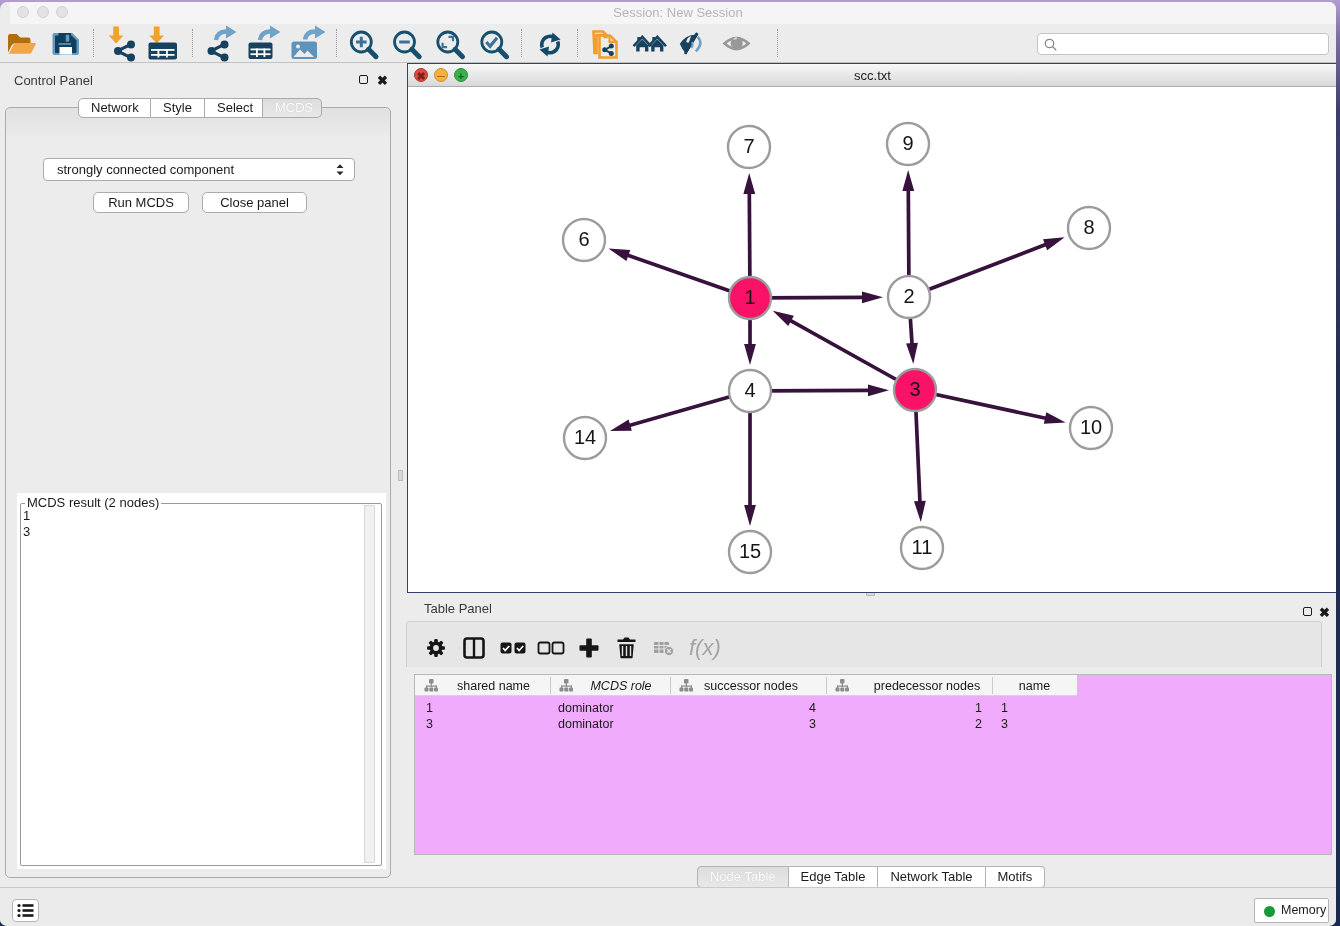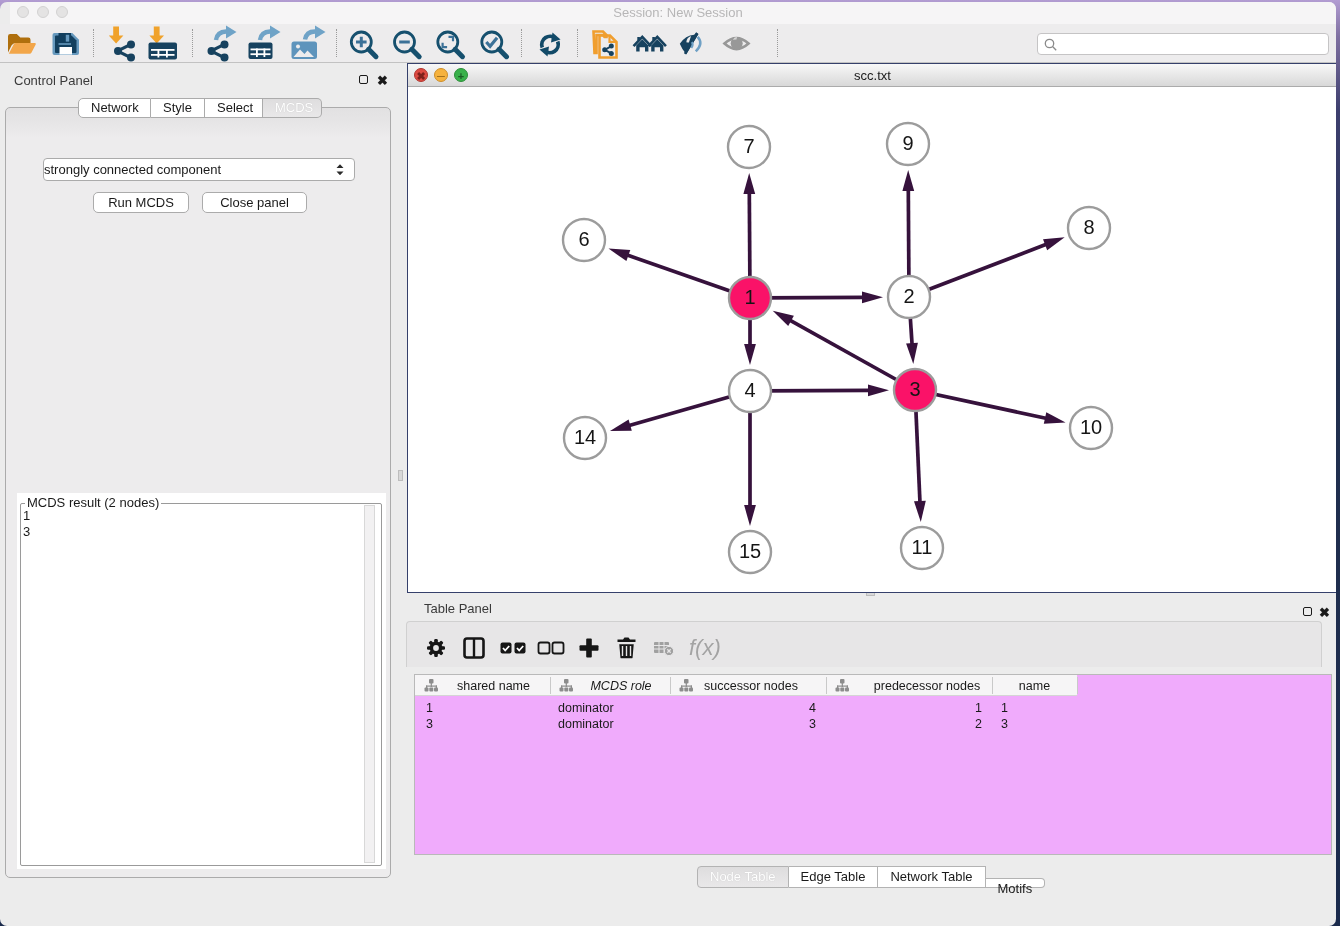--- a/index.html
+++ b/index.html
@@ -39,21 +39,21 @@
 .mtl { position:absolute; top:4px; width:14px; height:14px; border-radius:50%; font-size:11px; font-weight:bold; text-align:center; line-height:14px; }
 
 #tablepanel { position:absolute; left:392px; top:592px; width:944px; height:294px; }
 #tp-toolbar { position:absolute; left:14px; top:27px; width:916px; height:46px; background:#E7E6E7; border:1px solid #D0D0D0; border-radius:4px 4px 0 0; border-bottom:none; }
 #tbl { position:absolute; left:22px; top:80px; width:918px; height:181px; background:#f0abfc; border:1px solid #B9B9B9; }
 .th-sep { position:absolute; top:2px; height:17px; width:0; border-left:1px solid #C9C9C9; }
 .cell { position:absolute; font-size:12.5px; color:#1a1a1a; }
 .bottabs { position:absolute; display:flex; height:22px; }
 .btab { border:1px solid #B3B3B3; border-left:none; background:#fff; font-size:13px; color:#1a1a1a; line-height:20px; padding:0 12px; }
 .btab.first { border-left:1px solid #B3B3B3; border-radius:4px 0 0 4px; }
-.btab.last { border-radius:0 4px 4px 0;margin-top:12px; }
+.btab.last { border-radius:0 4px 4px 0; }
 .btab.sel { background:linear-gradient(180deg,#DEDDDE,#E9E8E9); color:#fff; text-shadow:0 0 1px #bbb; }
 
 #statusbar { position:absolute; left:0; top:885px; width:100%; height:38px; border-top:1px solid #C9C9C9; background:#ECEBEC; }
 svg text { font-family:"Liberation Sans", sans-serif; }
 </style>
 </head>
 <body>
 <div id="win">
 
   <div id="titlebar">
@@ -227,21 +227,21 @@
     <div class="phead" style="position:absolute;left:14px;top:9px;">Control Panel</div>
     <div class="float-ico" style="left:359px;top:11px;"></div>
     <div class="x-ico" style="left:377px;top:12px;">✖</div>
     <div id="ctp-body"></div>
     <div class="tabrow" style="left:78px;top:34px;">
       <div class="tabbtn first" style="width:73px;">Network</div>
       <div class="tabbtn" style="width:54px;">Style</div>
       <div class="tabbtn" style="width:58px;">Select</div>
       <div class="tabbtn last sel" style="width:59px;">MCDS</div>
     </div>
-    <div style="position:absolute;left:43px;top:94px;width:312px;height:23px;background:#fff;border:1px solid #ABABAB;border-radius:4px;font-size:13px;color:#1a1a1a;line-height:21px;">strongly connected component
+    <div style="position:absolute;left:43px;top:94px;width:312px;height:23px;background:#fff;border:1px solid #ABABAB;border-radius:4px;font-size:13px;color:#1a1a1a;line-height:21px;padding-left:13px;">strongly connected component
       <svg width="10" height="14" viewBox="0 0 10 14" style="position:absolute;right:9px;top:4px;">
           <path d="M1.5 5 L5 1.2 L8.5 5 Z M1.5 8.5 L5 12.3 L8.5 8.5 Z" fill="#2a2a2a"></path>
         </svg>
     </div>
     <div class="btn" style="left:93px;top:128px;width:96px;height:21px;line-height:19px;">Run MCDS</div>
     <div class="btn" style="left:202px;top:128px;width:105px;height:21px;line-height:19px;">Close panel</div>
     <div id="mcdsbox">
       <div id="mcdsborder"></div>
       <div id="mcdslegend">MCDS result (2 nodes)</div>
       <div style="position:absolute;left:6px;top:15px;font-size:13px;color:#1a1a1a;line-height:16px;">1<br>3</div>
@@ -420,13 +420,31 @@
       <div class="cell" style="left:586px;top:42px;">3</div>
     </div>
     <div class="bottabs" style="left:305px;top:272px;">
       <div class="btab first sel">Node Table</div>
       <div class="btab">Edge Table</div>
       <div class="btab">Network Table</div>
       <div class="btab last">Motifs</div>
     </div>
   </div>
 
+  <div id="statusbar">
+    <div class="abs" style="left:12px;top:11px;width:27px;height:23px;background:#fff;border:1px solid #B5B5B5;border-radius:4px;">
+      <svg width="17" height="15" viewBox="0 0 17 15" style="position:absolute;left:4px;top:3px;">
+        <g fill="#1a1a1a">
+            <circle cx="2" cy="2.5" r="1.6"></circle>
+            <circle cx="2" cy="7.5" r="1.6"></circle>
+            <circle cx="2" cy="12.5" r="1.6"></circle>
+        <rect x="5.5" y="1.2" width="11" height="2.6"></rect>
+            <rect x="5.5" y="6.2" width="11" height="2.6"></rect>
+            <rect x="5.5" y="11.2" width="11" height="2.6"></rect>
+          </g>
+      </svg>
+    </div>
+    <div class="abs" style="left:1254px;top:10px;width:75px;height:25px;background:#fff;border:1px solid #B5B5B5;border-radius:2px;font-size:12.5px;color:#1a1a1a;">
+      <div class="abs" style="left:9px;top:6.5px;width:11px;height:11px;border-radius:50%;background:#189A38;"></div>
+      <span style="position:absolute;left:26px;top:4px;">Memory</span>
+    </div>
+  </div>
 </div>
 
 </body></html>

